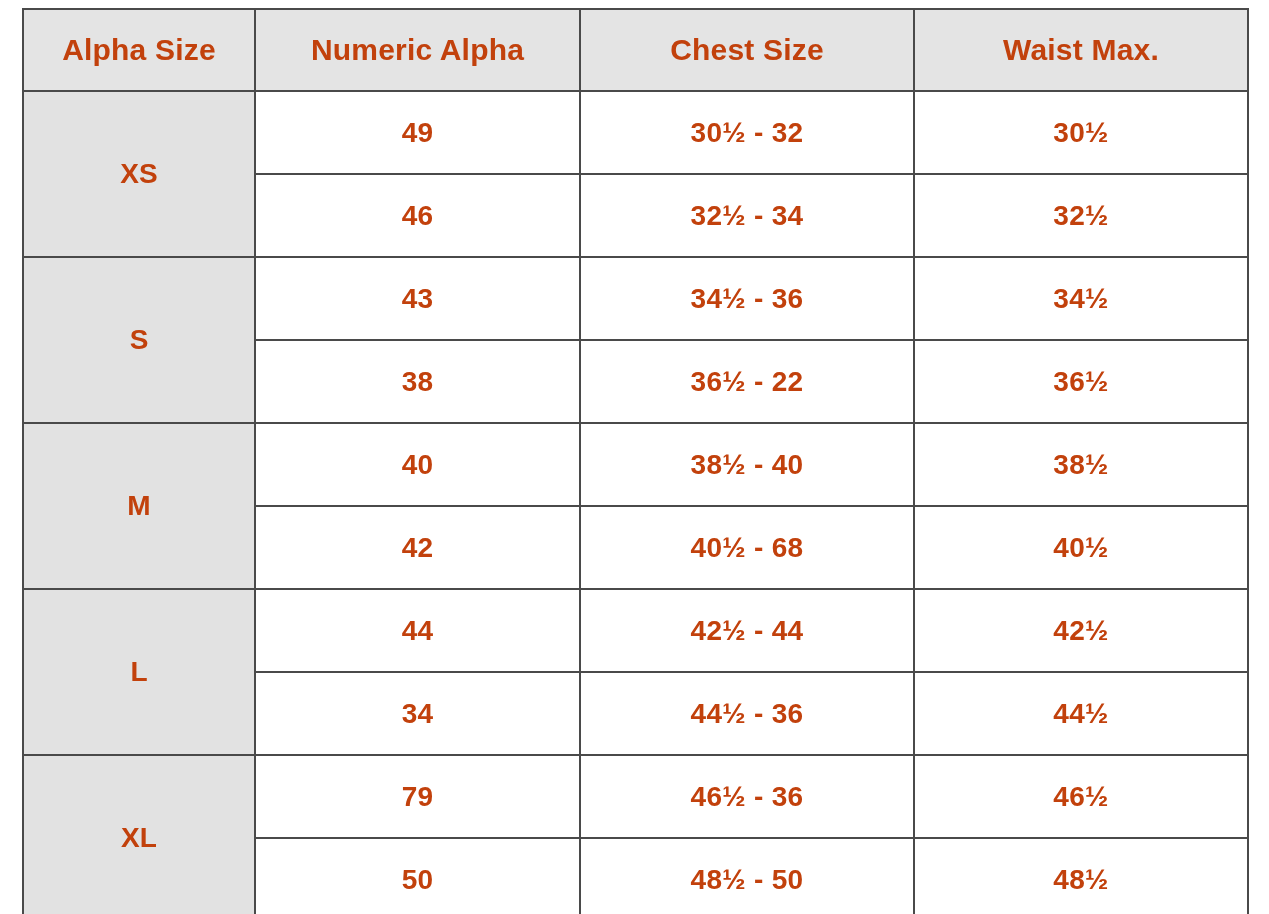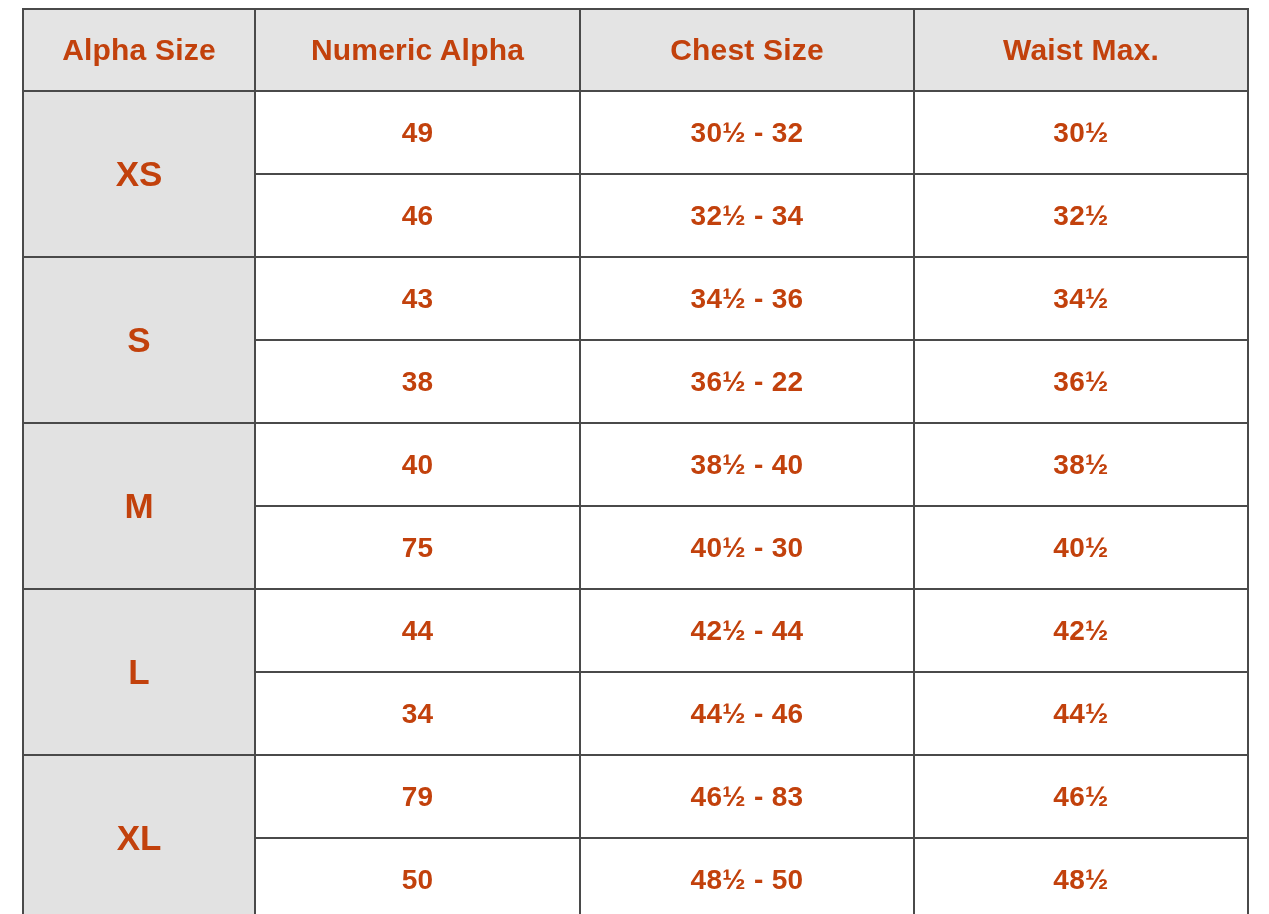--- a/index.html
+++ b/index.html
@@ -39,21 +39,21 @@
   }
   table.size-chart thead th {
     background: #e4e4e4;
     font-size: 30px;
     font-weight: bold;
     height: 78px;
     letter-spacing: 0.2px;
   }
   table.size-chart td.alpha {
     background: #e2e2e2;
-    font-size: 35px;
+    font-size: 28px;
     font-weight: bold;
     margin-top: 31px;
   }
   table.size-chart td.val {
     background: #ffffff;
     font-size: 28px;
     font-weight: bold;
     height: 79px;
     letter-spacing: 0.3px;
   }
@@ -102,41 +102,41 @@
         <td class="val">36½</td>
       </tr>
 
       <tr>
         <td class="alpha" rowspan="2">M</td>
         <td class="val">40</td>
         <td class="val">38½ - 40</td>
         <td class="val">38½</td>
       </tr>
       <tr>
-        <td class="val">75</td>
-        <td class="val">40½ - 30</td>
+        <td class="val">42</td>
+        <td class="val">40½ - 68</td>
         <td class="val">40½</td>
       </tr>
 
       <tr>
         <td class="alpha" rowspan="2">L</td>
         <td class="val">44</td>
         <td class="val">42½ - 44</td>
         <td class="val">42½</td>
       </tr>
       <tr>
         <td class="val">34</td>
-        <td class="val">44½ - 46</td>
+        <td class="val">44½ - 36</td>
         <td class="val">44½</td>
       </tr>
 
       <tr>
         <td class="alpha" rowspan="2">XL</td>
         <td class="val">79</td>
-        <td class="val">46½ - 83</td>
+        <td class="val">46½ - 36</td>
         <td class="val">46½</td>
       </tr>
       <tr>
         <td class="val">50</td>
         <td class="val">48½ - 50</td>
         <td class="val">48½</td>
       </tr>
     </tbody>
   </table>
 </div>

